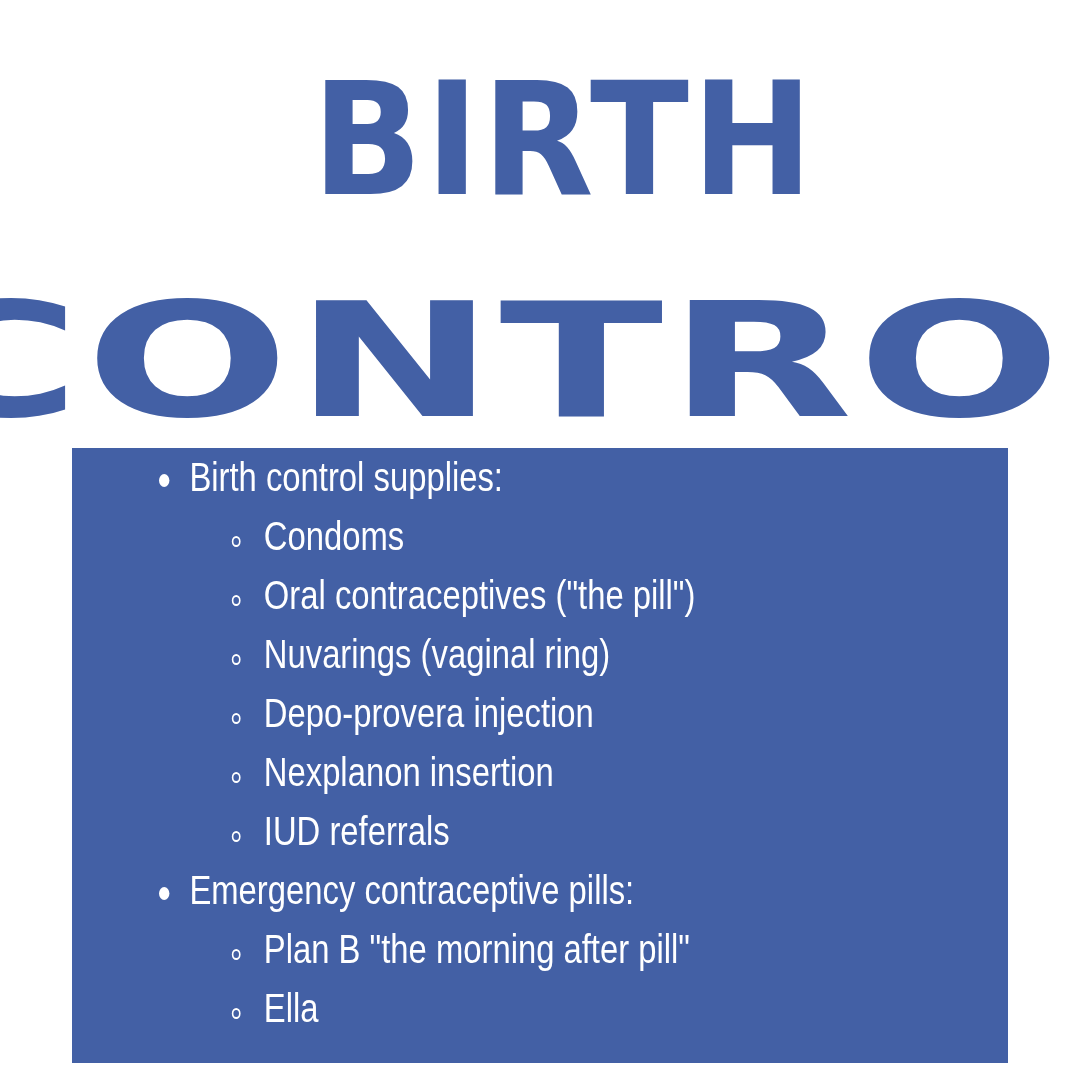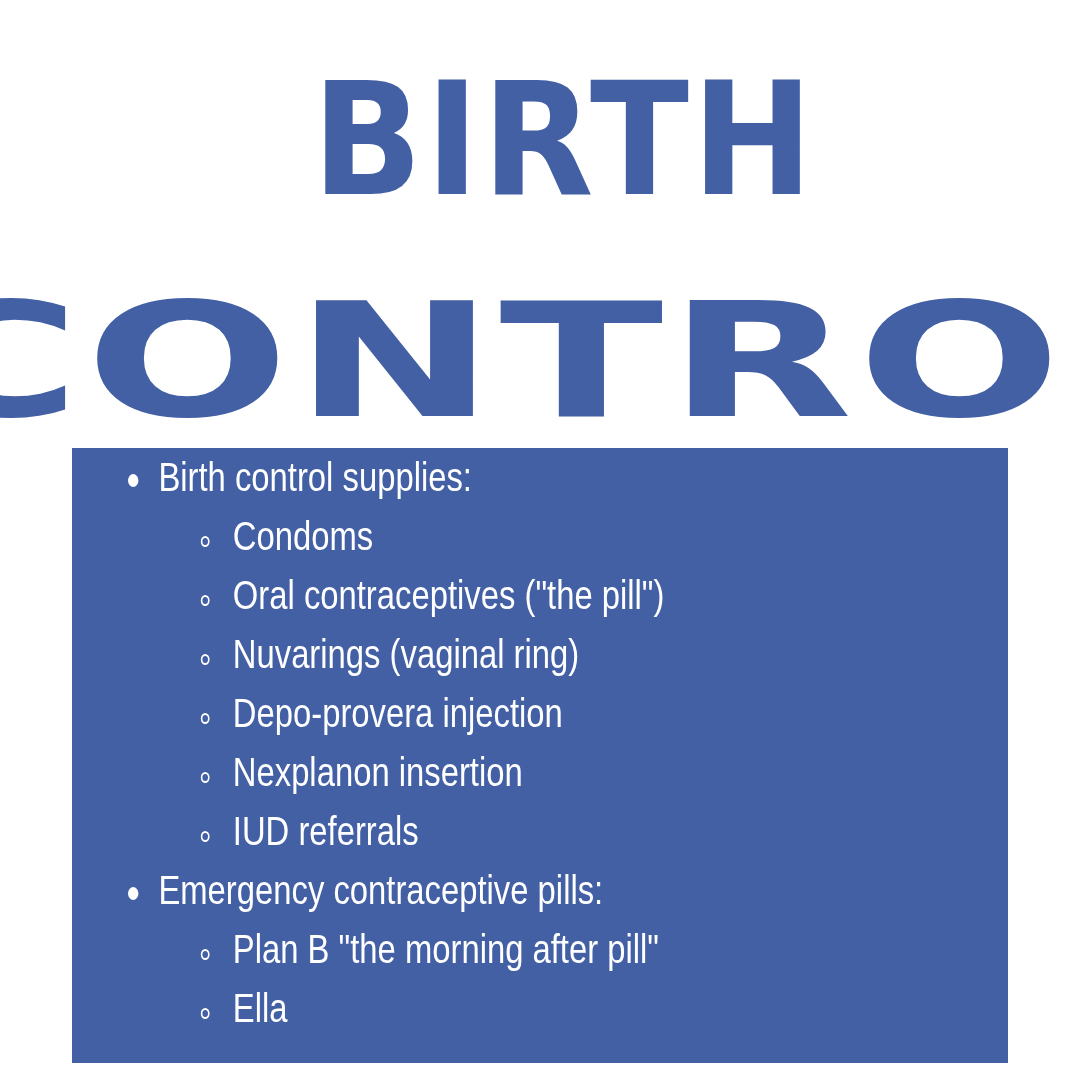--- a/index.html
+++ b/index.html
@@ -70,20 +70,21 @@
     background: #4360A5;
     box-sizing: border-box;
     overflow: hidden;
   }
 
   .list {
     position: absolute;
     left: 0;
     top: 0;
     width: 936px;
+    padding-left: 31px;
   }
 
   .li {
     position: relative;
     color: #ffffff;
     font-family: "Liberation Sans", sans-serif;
     font-size: 41px;
     line-height: 59px;
     height: 59px;
     white-space: nowrap;

